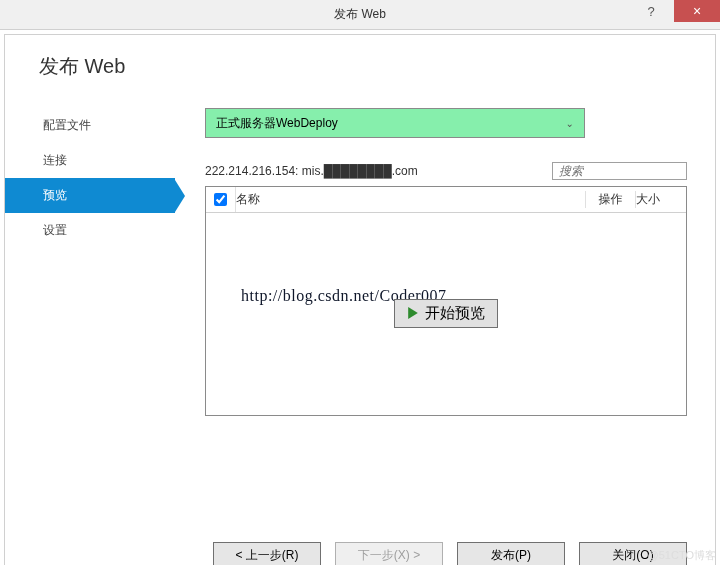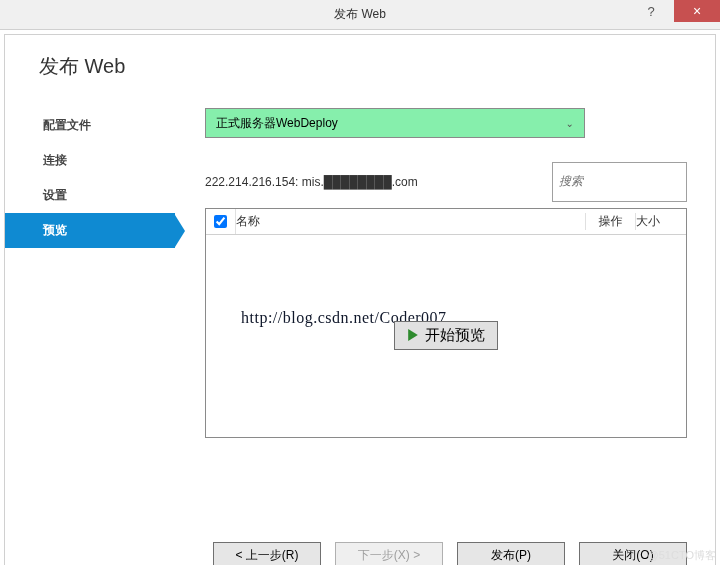--- a/index.html
+++ b/index.html
@@ -12,37 +12,37 @@
 .titlebar-help { background: #f0f0f0; color: #555; }
 .titlebar-close { background: #c75050; color: #fff; font-size: 14px; }
 
 .dialog-body { padding: 0; border: 1px solid #d0d0d0; margin: 4px; height: 555px; background: #fff; position: relative; }
 
 .header { padding: 18px 22px 10px; display: flex; align-items: center; gap: 12px; }
 .header-title { font-size: 20px; color: #333; font-weight: normal; }
 
 .content { display: flex; padding: 0 0 0 0; height: 380px; }
 
-.sidebar { width: 170px; padding: 18px 0 0 0; font-weight: bold; }
+.sidebar { width: 170px; padding: 18px 0 0 0; }
 .sidebar-item { padding: 9px 0 9px 38px; font-size: 12px; color: #444; cursor: pointer; position: relative; }
 .sidebar-item.active { background: #0f8ad2; color: #fff; }
 .sidebar-item.active::after {
   content: ""; position: absolute; right: -10px; top: 50%; transform: translateY(-50%);
   border-top: 16px solid transparent; border-bottom: 16px solid transparent;
   border-left: 10px solid #0f8ad2;
 }
 
 .main { flex: 1; padding: 18px 28px 0 30px; }
 
 .profile-select { width: 380px; height: 30px; border: 1px solid #8a8a8a; background: #86efac; display: flex; align-items: center; padding: 0 10px; font-size: 12px; justify-content: space-between; cursor: pointer; }
 .profile-select .chev { font-size: 10px; color: #555; }
 
 .server-row { display: flex; align-items: center; margin-top: 24px; gap: 12px; }
 .server-text { font-size: 12px; color: #333; flex: 1; }
-.search-input { width: 135px; height: 40px; border: 1px solid #a0a0a0; font-size: 12px; padding: 0 6px; color: #999; font-style: italic; font-family: Liberation Mono, monospace; }
+.search-input { width: 135px; height: 18px; border: 1px solid #a0a0a0; font-size: 12px; padding: 0 6px; color: #999; font-style: italic; }
 
 .table-wrap { border: 1px solid #8a8a8a; margin-top: 6px; height: 230px; position: relative; background: #fff; }
 .table-header { height: 26px; border-bottom: 1px solid #d0d0d0; display: flex; align-items: center; font-size: 12px; color: #333; }
 .th-check { width: 30px; display: flex; justify-content: center; border-right: 1px solid #e0e0e0; height: 100%; align-items: center; }
 .th-check input { width: 13px; height: 13px; }
 .th-name { flex: 1; text-align: left; border-right: 1px solid #e0e0e0; }
 .th-op { width: 50px; text-align: center; border-right: 1px solid #e0e0e0; }
 .th-date { width: 100px; text-align: left; padding-left: 8px; border-right: 1px solid #e0e0e0; }
 .th-size { width: 50px; padding-right: 8px; }
 
@@ -85,22 +85,22 @@
       </svg>
     </span>
     <span class="header-title">发布 Web</span>
   </div>
 
   <div class="content">
 
     <div class="sidebar">
       <div class="sidebar-item">配置文件</div>
       <div class="sidebar-item">连接</div>
+      <div class="sidebar-item active">预览</div>
       <div class="sidebar-item">设置</div>
-      <div class="sidebar-item active">预览</div>
     </div>
 
     <div class="main">
 
       <div class="profile-select">
         <span>正式服务器WebDeploy</span>
         <span class="chev">⌄</span>
       </div>
 
       <div class="server-row">

